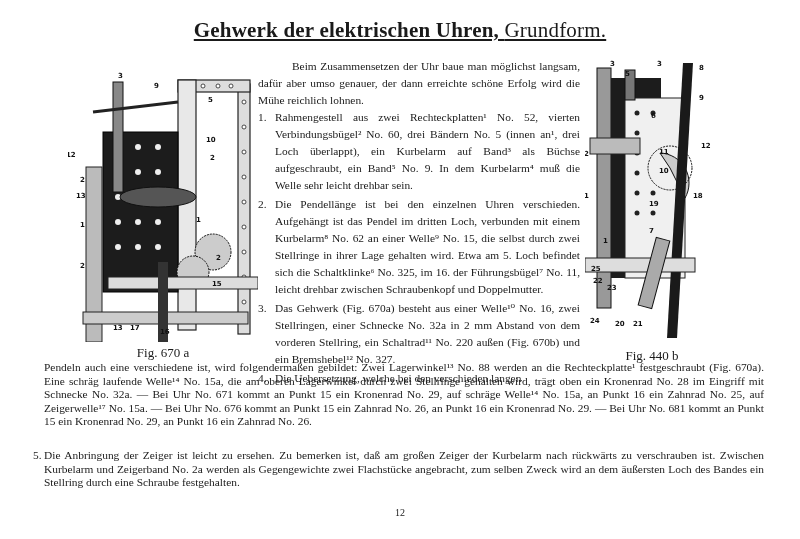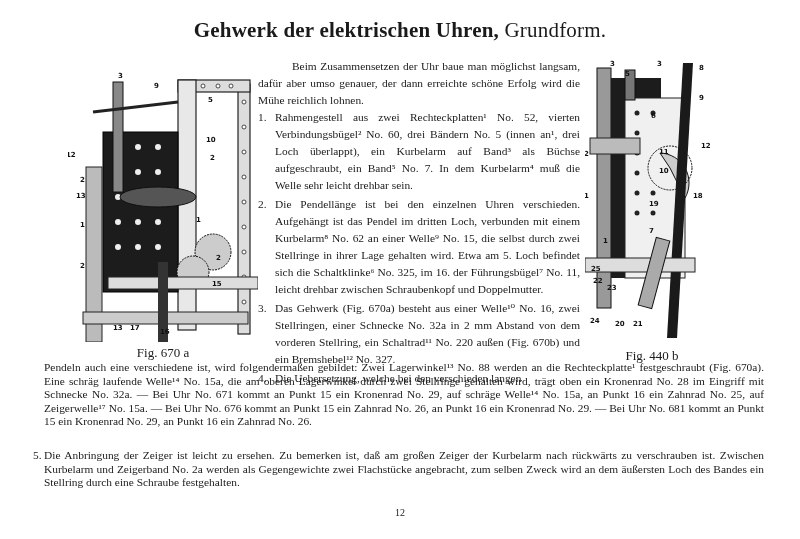--- a/index.html
+++ b/index.html
@@ -1,17 +1,17 @@
 <!DOCTYPE html>
 <html><head>
 <meta charset="utf-8">
 <style>
   html,body{margin:0;padding:0;background:#fff;}
   body{width:800px;height:539px;position:relative;overflow:hidden;font-family:"Liberation Serif","DejaVu Serif",serif;color:#1a1a1a;}
-  .title{position:absolute;top:18px;left:0;width:800px;text-align:center;font-size:21px;letter-spacing:0.2px;}
+  .title{position:absolute;top:18px;left:0;width:800px;text-align:center;font-size:21px;letter-spacing:0.2px;text-decoration:underline;}
   .title .bold{font-weight:bold;}
   .title .light{font-weight:normal;}
   .fig{position:absolute;}
   .fig svg{display:block;}
   .caption{position:absolute;font-size:13px;text-align:center;}
   .col{position:absolute;left:258px;top:58px;width:322px;font-size:11.4px;line-height:17px;text-align:justify;}
   .col p{margin:0;}
   .indent{text-indent:34px;}
   .item{position:relative;padding-left:17px;}
   .item .num{position:absolute;left:0;top:0;}
@@ -146,21 +146,21 @@
     <text class="lbl" x="30" y="268">20</text>
     <text class="lbl" x="48" y="268">21</text>
   </svg>
 </div>
 <div class="caption" style="left:612px;top:348px;width:80px;">Fig. 440 b</div>
 
 <div class="col">
   <p class="indent">Beim Zusammensetzen der Uhr baue man möglichst langsam, dafür aber umso genauer, der dann erreichte schöne Erfolg wird die Mühe reichlich lohnen.</p>
   <div class="item">
     <span class="num">1.</span>
-    <span>Rahmengestell aus zwei Rechteckplatten¹ No. 52, vierten Verbindungsbügel² No. 60, drei Bändern No. 5 (innen an¹, drei Loch überlappt), ein Kurbelarm auf Band³ als Büchse aufgeschraubt, ein Band⁵ No. 7. In dem Kurbelarm⁴ muß die Welle sehr leicht drehbar sein.</span>
+    <span>Rahmengestell aus zwei Rechteckplatten¹ No. 52, vierten Verbindungsbügel² No. 60, drei Bändern No. 5 (innen an¹, drei Loch überlappt), ein Kurbelarm auf Band³ als Büchse aufgeschraubt, ein Band⁵ No. 9. In dem Kurbelarm⁴ muß die Welle sehr leicht drehbar sein.</span>
   </div>
   <div class="item" style="margin-top:2px;">
     <span class="num">2.</span>
     <span>Die Pendellänge ist bei den einzelnen Uhren verschieden. Aufgehängt ist das Pendel im dritten Loch, verbunden mit einem Kurbelarm⁸ No. 62 an einer Welle⁹ No. 15, die selbst durch zwei Stellringe in ihrer Lage gehalten wird. Etwa am 5. Loch befindet sich die Schaltklinke⁶ No. 325, im 16. der Führungsbügel⁷ No. 11, leicht drehbar zwischen Schraubenkopf und Doppelmutter.</span>
   </div>
   <div class="item" style="margin-top:2px;">
     <span class="num">3.</span>
     <span>Das Gehwerk (Fig. 670a) besteht aus einer Welle¹⁰ No. 16, zwei Stellringen, einer Schnecke No. 32a in 2 mm Abstand von dem vorderen Stellring, ein Schaltrad¹¹ No. 220 außen (Fig. 670b) und ein Bremshebel¹² No. 327.</span>
   </div>
   <div class="item" style="margin-top:2px;">

